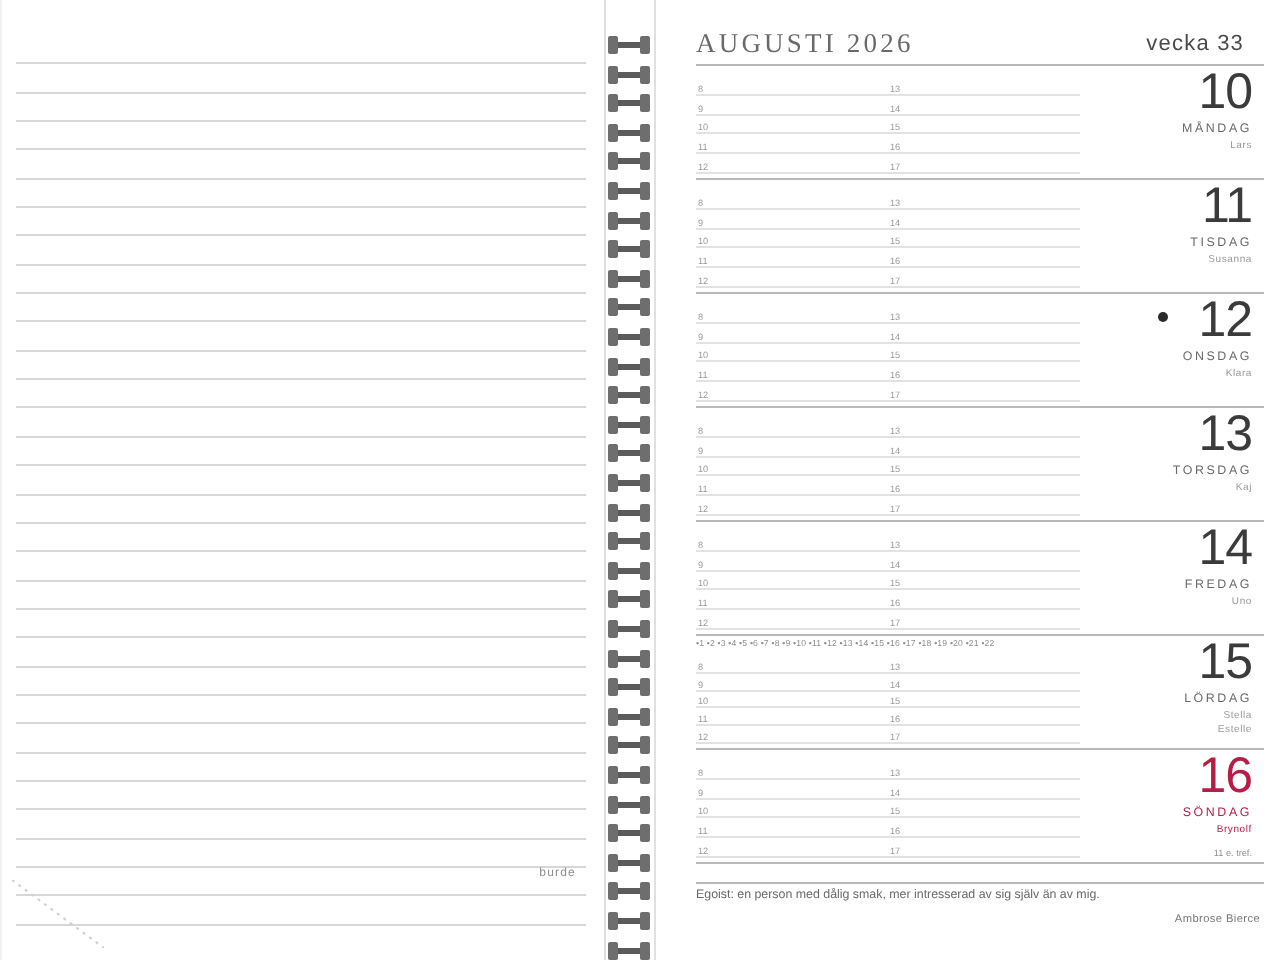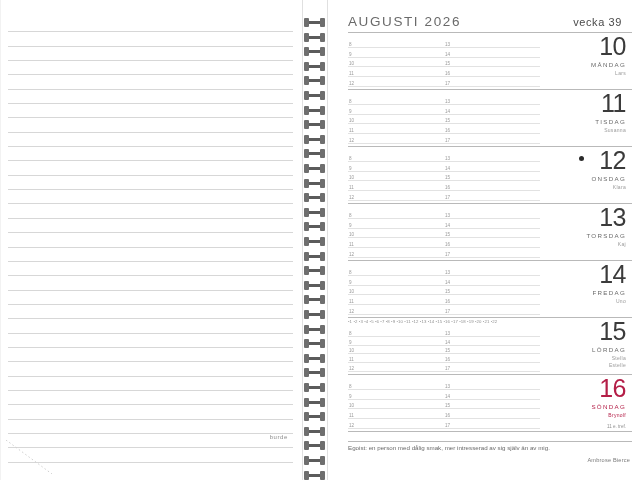--- a/index.html
+++ b/index.html
@@ -64,21 +64,21 @@
   
   .right-page{
     position:absolute;left:330px;top:0px;width:310px;height:480px;
     background:#ffffff;
   }
   .cal-header{
     position:absolute;left:18px;top:14px;right:8px;height:24px;
   }
   .month{
     position:absolute;left:0;top:0;
-    font-size:13.5px;letter-spacing:1.6px;color:#6a6a6a;
+    font-size:13.5px;letter-spacing:1.6px;color:#6a6a6a;font-family:Liberation Serif, serif;
   }
   .week{
     position:absolute;right:10px;top:2px;
     font-size:11px;letter-spacing:.6px;color:#4a4a4a;
   }
   .rule-top{
     position:absolute;left:18px;right:8px;top:32px;height:1px;background:#b9b9b9;
   }
   
   .days{
@@ -354,21 +354,21 @@
         <div class="ring" style="top: 470.6px;">
           <div class="bar"></div>
           <div class="cap l"></div>
           <div class="cap r"></div>
         </div>
       </div>
 
     <div class="right-page">
       <div class="cal-header">
         <div class="month">AUGUSTI 2026</div>
-        <div class="week">vecka 39</div>
+        <div class="week">vecka 33</div>
       </div>
       <div class="rule-top"></div>
 
       <div class="days" id="days">
           <div class="day" style="height: 57px;">
             <div class="hours">
               <div class="hline" style="top:13.8px"></div>
               <div class="hnum c1" style="top:8.8px">8</div>
               <div class="hnum c2" style="top:8.8px">13</div>
               <div class="hline" style="top:23.6px"></div>

